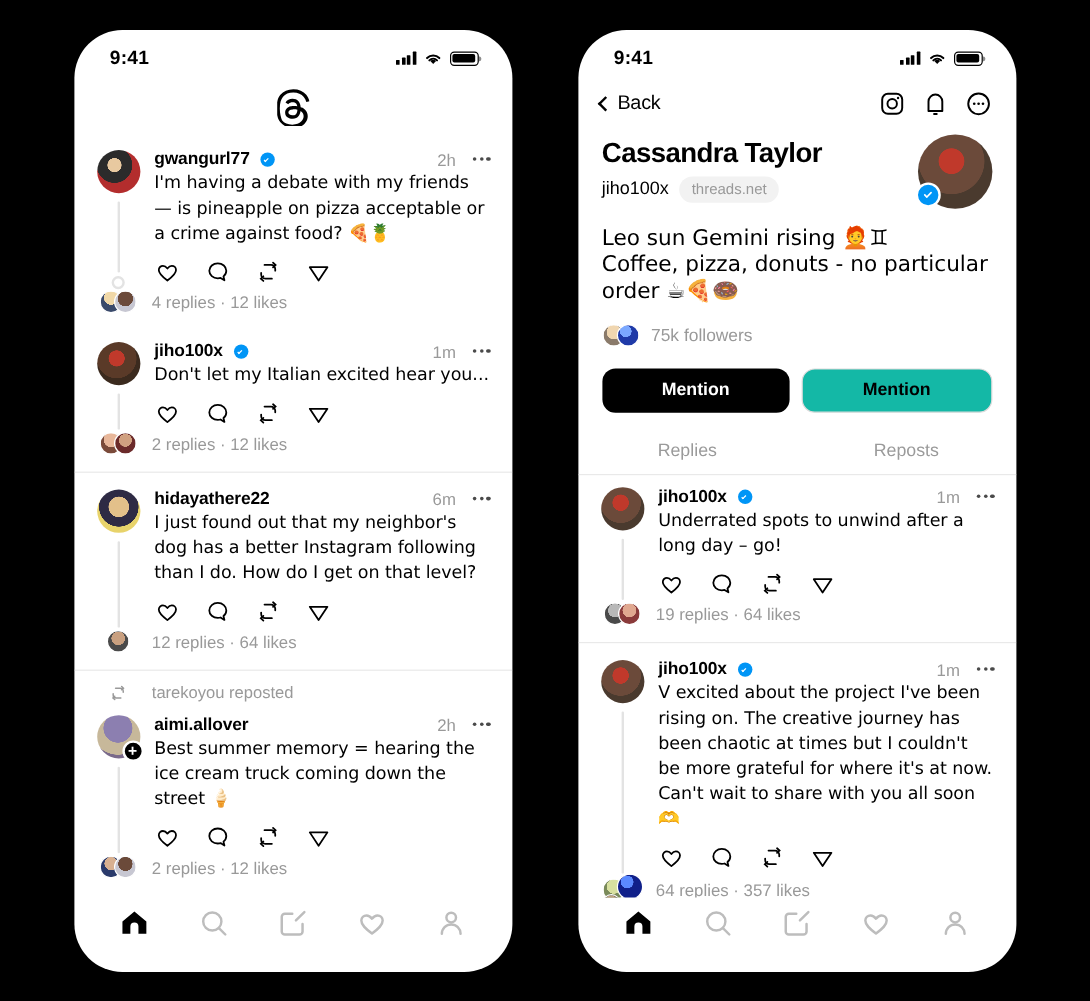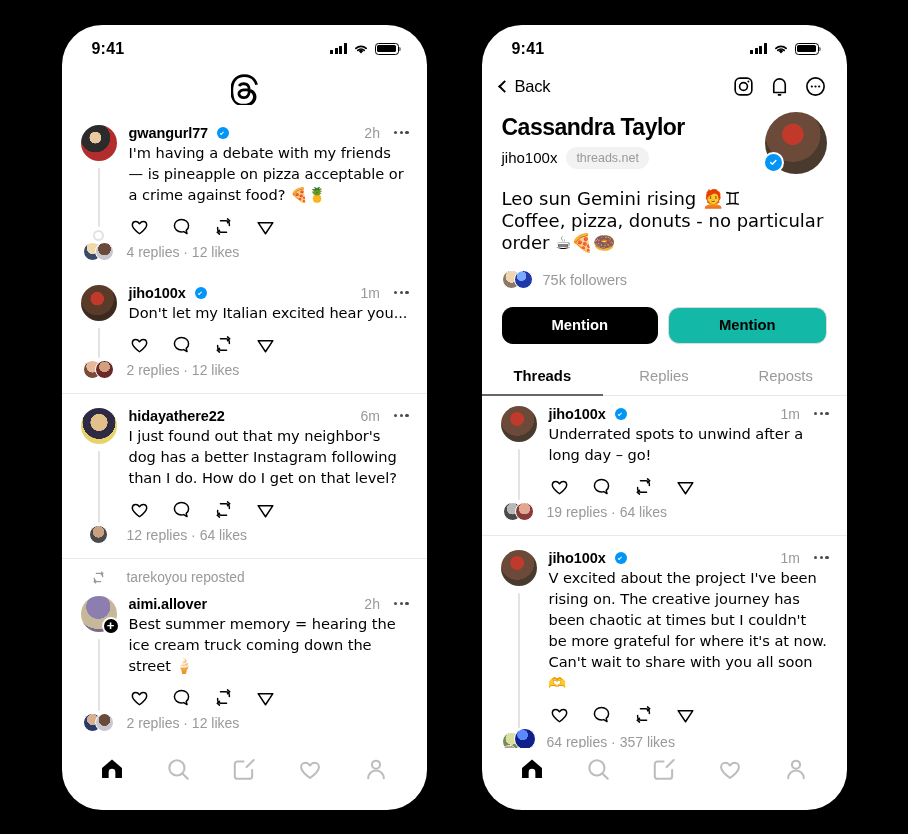--- a/index.html
+++ b/index.html
@@ -656,21 +656,20 @@
       </div>
       <span class="followers-text">75k followers</span>
     </div>
 
     <div class="profile-buttons">
       <div class="btn btn-primary">Mention</div>
       <div class="btn btn-secondary">Mention</div>
     </div>
 
     <div class="tabs">
-      <div class="tab active">Threads</div>
       <div class="tab">Replies</div>
       <div class="tab">Reposts</div>
     </div>
 
     <div class="feed-body">
 
       <div class="post">
         <div class="post-left">
           <div class="avatar" style="background:radial-gradient(circle at 45% 36%,#c0392b 0 22%,#6b4a3a 23% 55%,#4a3a2e 56%)"></div>
           <div class="threadline"></div>

